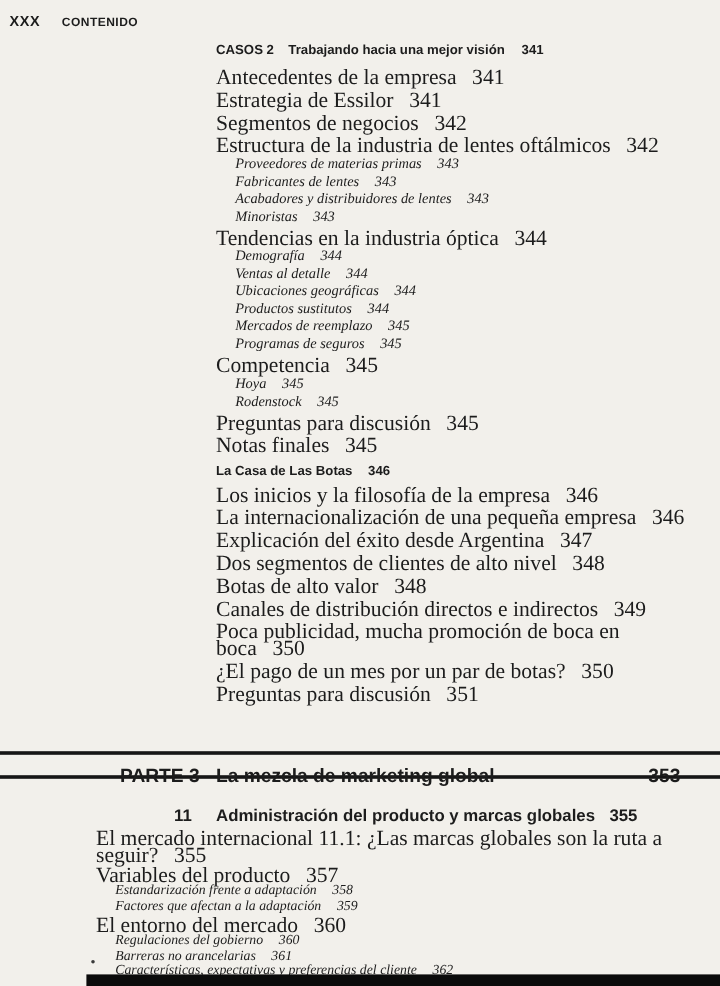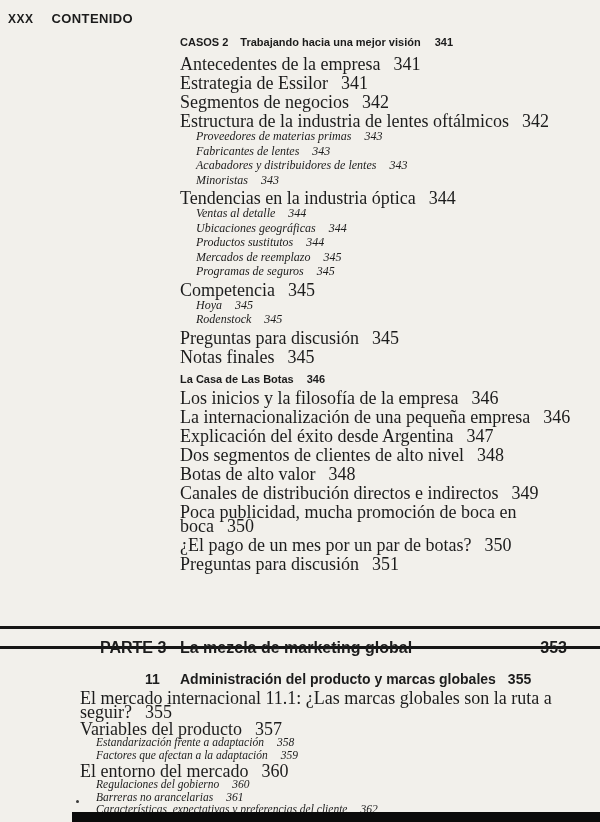--- a/index.html
+++ b/index.html
@@ -22,21 +22,21 @@
   
   .page-header {
     position: absolute;
     top: 9px;
     left: 8px;
     font-family: "Liberation Sans", sans-serif;
     font-weight: bold;
     white-space: nowrap;
   }
   .page-num { font-size: 12px; letter-spacing: 0.5px; }
-  .header-title { font-size: 13px; margin-left: 18px; letter-spacing: 0.4px; }
+  .header-title { font-size: 10px; margin-left: 18px; letter-spacing: 0.4px; }
 
   
   .toc-main {
     position: absolute;
     top: 36px;
     left: 180px;
     width: 408px;
   }
   .case-heading {
     font-family: "Liberation Sans", sans-serif;
@@ -155,20 +155,21 @@
     <div>
         <div class="entry level0"><span class="entry-text">Antecedentes de la empresa</span><span class="entry-page">341</span></div>
         <div class="entry level0"><span class="entry-text">Estrategia de Essilor</span><span class="entry-page">341</span></div>
         <div class="entry level0"><span class="entry-text">Segmentos de negocios</span><span class="entry-page">342</span></div>
         <div class="entry level0"><span class="entry-text">Estructura de la industria de lentes oftálmicos</span><span class="entry-page">342</span></div>
         <div class="entry level1"><span class="entry-text">Proveedores de materias primas</span><span class="entry-page">343</span></div>
         <div class="entry level1"><span class="entry-text">Fabricantes de lentes</span><span class="entry-page">343</span></div>
         <div class="entry level1"><span class="entry-text">Acabadores y distribuidores de lentes</span><span class="entry-page">343</span></div>
         <div class="entry level1"><span class="entry-text">Minoristas</span><span class="entry-page">343</span></div>
         <div class="entry level0"><span class="entry-text">Tendencias en la industria óptica</span><span class="entry-page">344</span></div>
+        <div class="entry level1"><span class="entry-text">Demografía</span><span class="entry-page">344</span></div>
         <div class="entry level1"><span class="entry-text">Ventas al detalle</span><span class="entry-page">344</span></div>
         <div class="entry level1"><span class="entry-text">Ubicaciones geográficas</span><span class="entry-page">344</span></div>
         <div class="entry level1"><span class="entry-text">Productos sustitutos</span><span class="entry-page">344</span></div>
         <div class="entry level1"><span class="entry-text">Mercados de reemplazo</span><span class="entry-page">345</span></div>
         <div class="entry level1"><span class="entry-text">Programas de seguros</span><span class="entry-page">345</span></div>
         <div class="entry level0"><span class="entry-text">Competencia</span><span class="entry-page">345</span></div>
         <div class="entry level1"><span class="entry-text">Hoya</span><span class="entry-page">345</span></div>
         <div class="entry level1"><span class="entry-text">Rodenstock</span><span class="entry-page">345</span></div>
         <div class="entry level0"><span class="entry-text">Preguntas para discusión</span><span class="entry-page">345</span></div>
         <div class="entry level0"><span class="entry-text">Notas finales</span><span class="entry-page">345</span></div>

